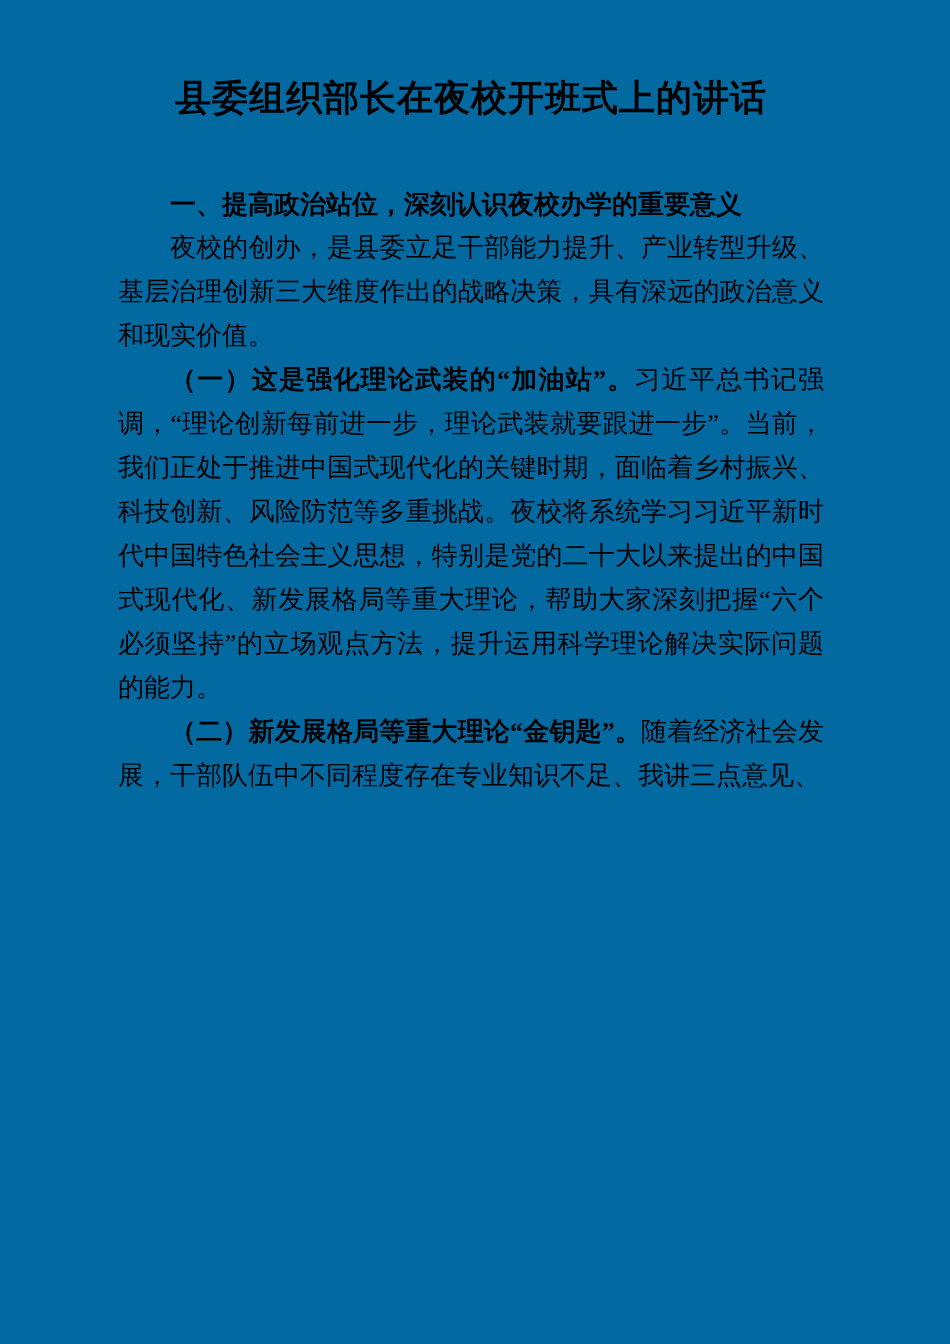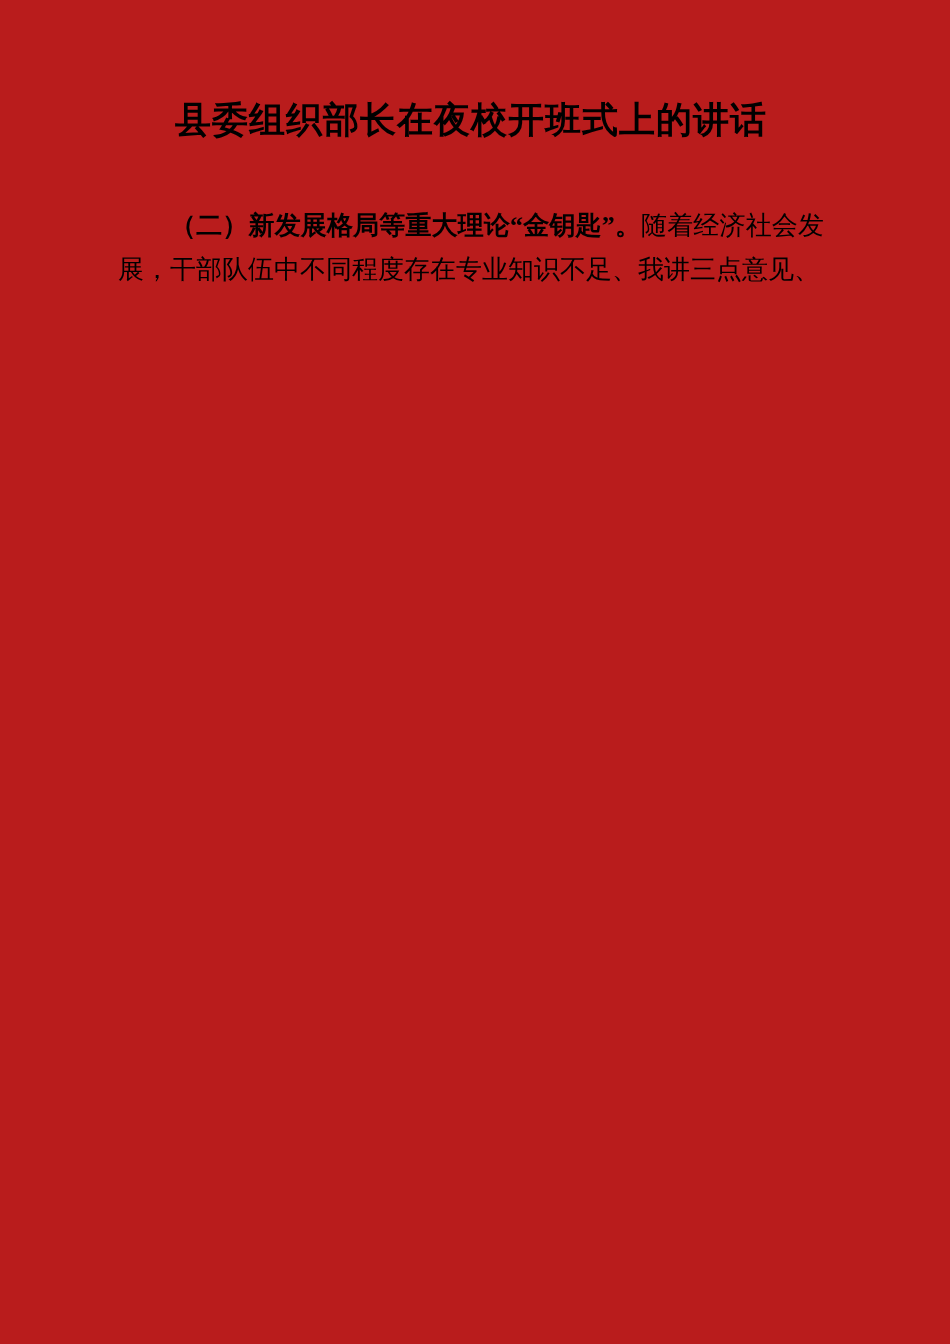--- a/index.html
+++ b/index.html
@@ -8,22 +8,22 @@
     height: 1344px;
     background: #ffffff;
     color: #000000;
     overflow: hidden;
     font-family: "Liberation Serif", "DejaVu Serif", serif;
   }
   .page {
     box-sizing: border-box;
     width: 950px;
     height: 1344px;
-    padding: 96px 126px 0 118px;
-    background: #b91c1c;
+    padding: 74px 126px 0 118px;
+    background: #0369a1;
   }
   .doc-title {
     margin: 0 0 60px 0;
     font-size: 36px;
     line-height: 48px;
     font-weight: bold;
     text-align: center;
     font-family: "Liberation Serif", "DejaVu Serif", serif;
     letter-spacing: 1px;
   }
@@ -54,18 +54,21 @@
 </style>
 </head>
 <body>
 
 <div class="page">
   <h1 class="doc-title">县委组织部长在夜校开班式上的讲话</h1>
 
   <div class="body-text">
 
 
+    <h2 class="section-heading">一、提高政治站位，深刻认识夜校办学的重要意义</h2>
 
+    <p>夜校的创办，是县委立足干部能力提升、产业转型升级、基层治理创新三大维度作出的战略决策，具有深远的政治意义和现实价值。</p>
 
+    <p><span class="lead">（一）这是强化理论武装的“加油站”。</span><span>习近平总书记强调，“理论创新每前进一步，理论武装就要跟进一步”。当前，我们正处于推进中国式现代化的关键时期，面临着乡村振兴、科技创新、风险防范等多重挑战。夜校将系统学习习近平新时代中国特色社会主义思想，特别是党的二十大以来提出的中国式现代化、新发展格局等重大理论，帮助大家深刻把握“六个必须坚持”的立场观点方法，提升运用科学理论解决实际问题的能力。</span></p>
 
     <p><span class="lead">（二）新发展格局等重大理论“金钥匙”。</span><span>随着经济社会发展，干部队伍中不同程度存在专业知识不足、我讲三点意见、</span></p>
   </div>
 </div>
 
 </body></html>

